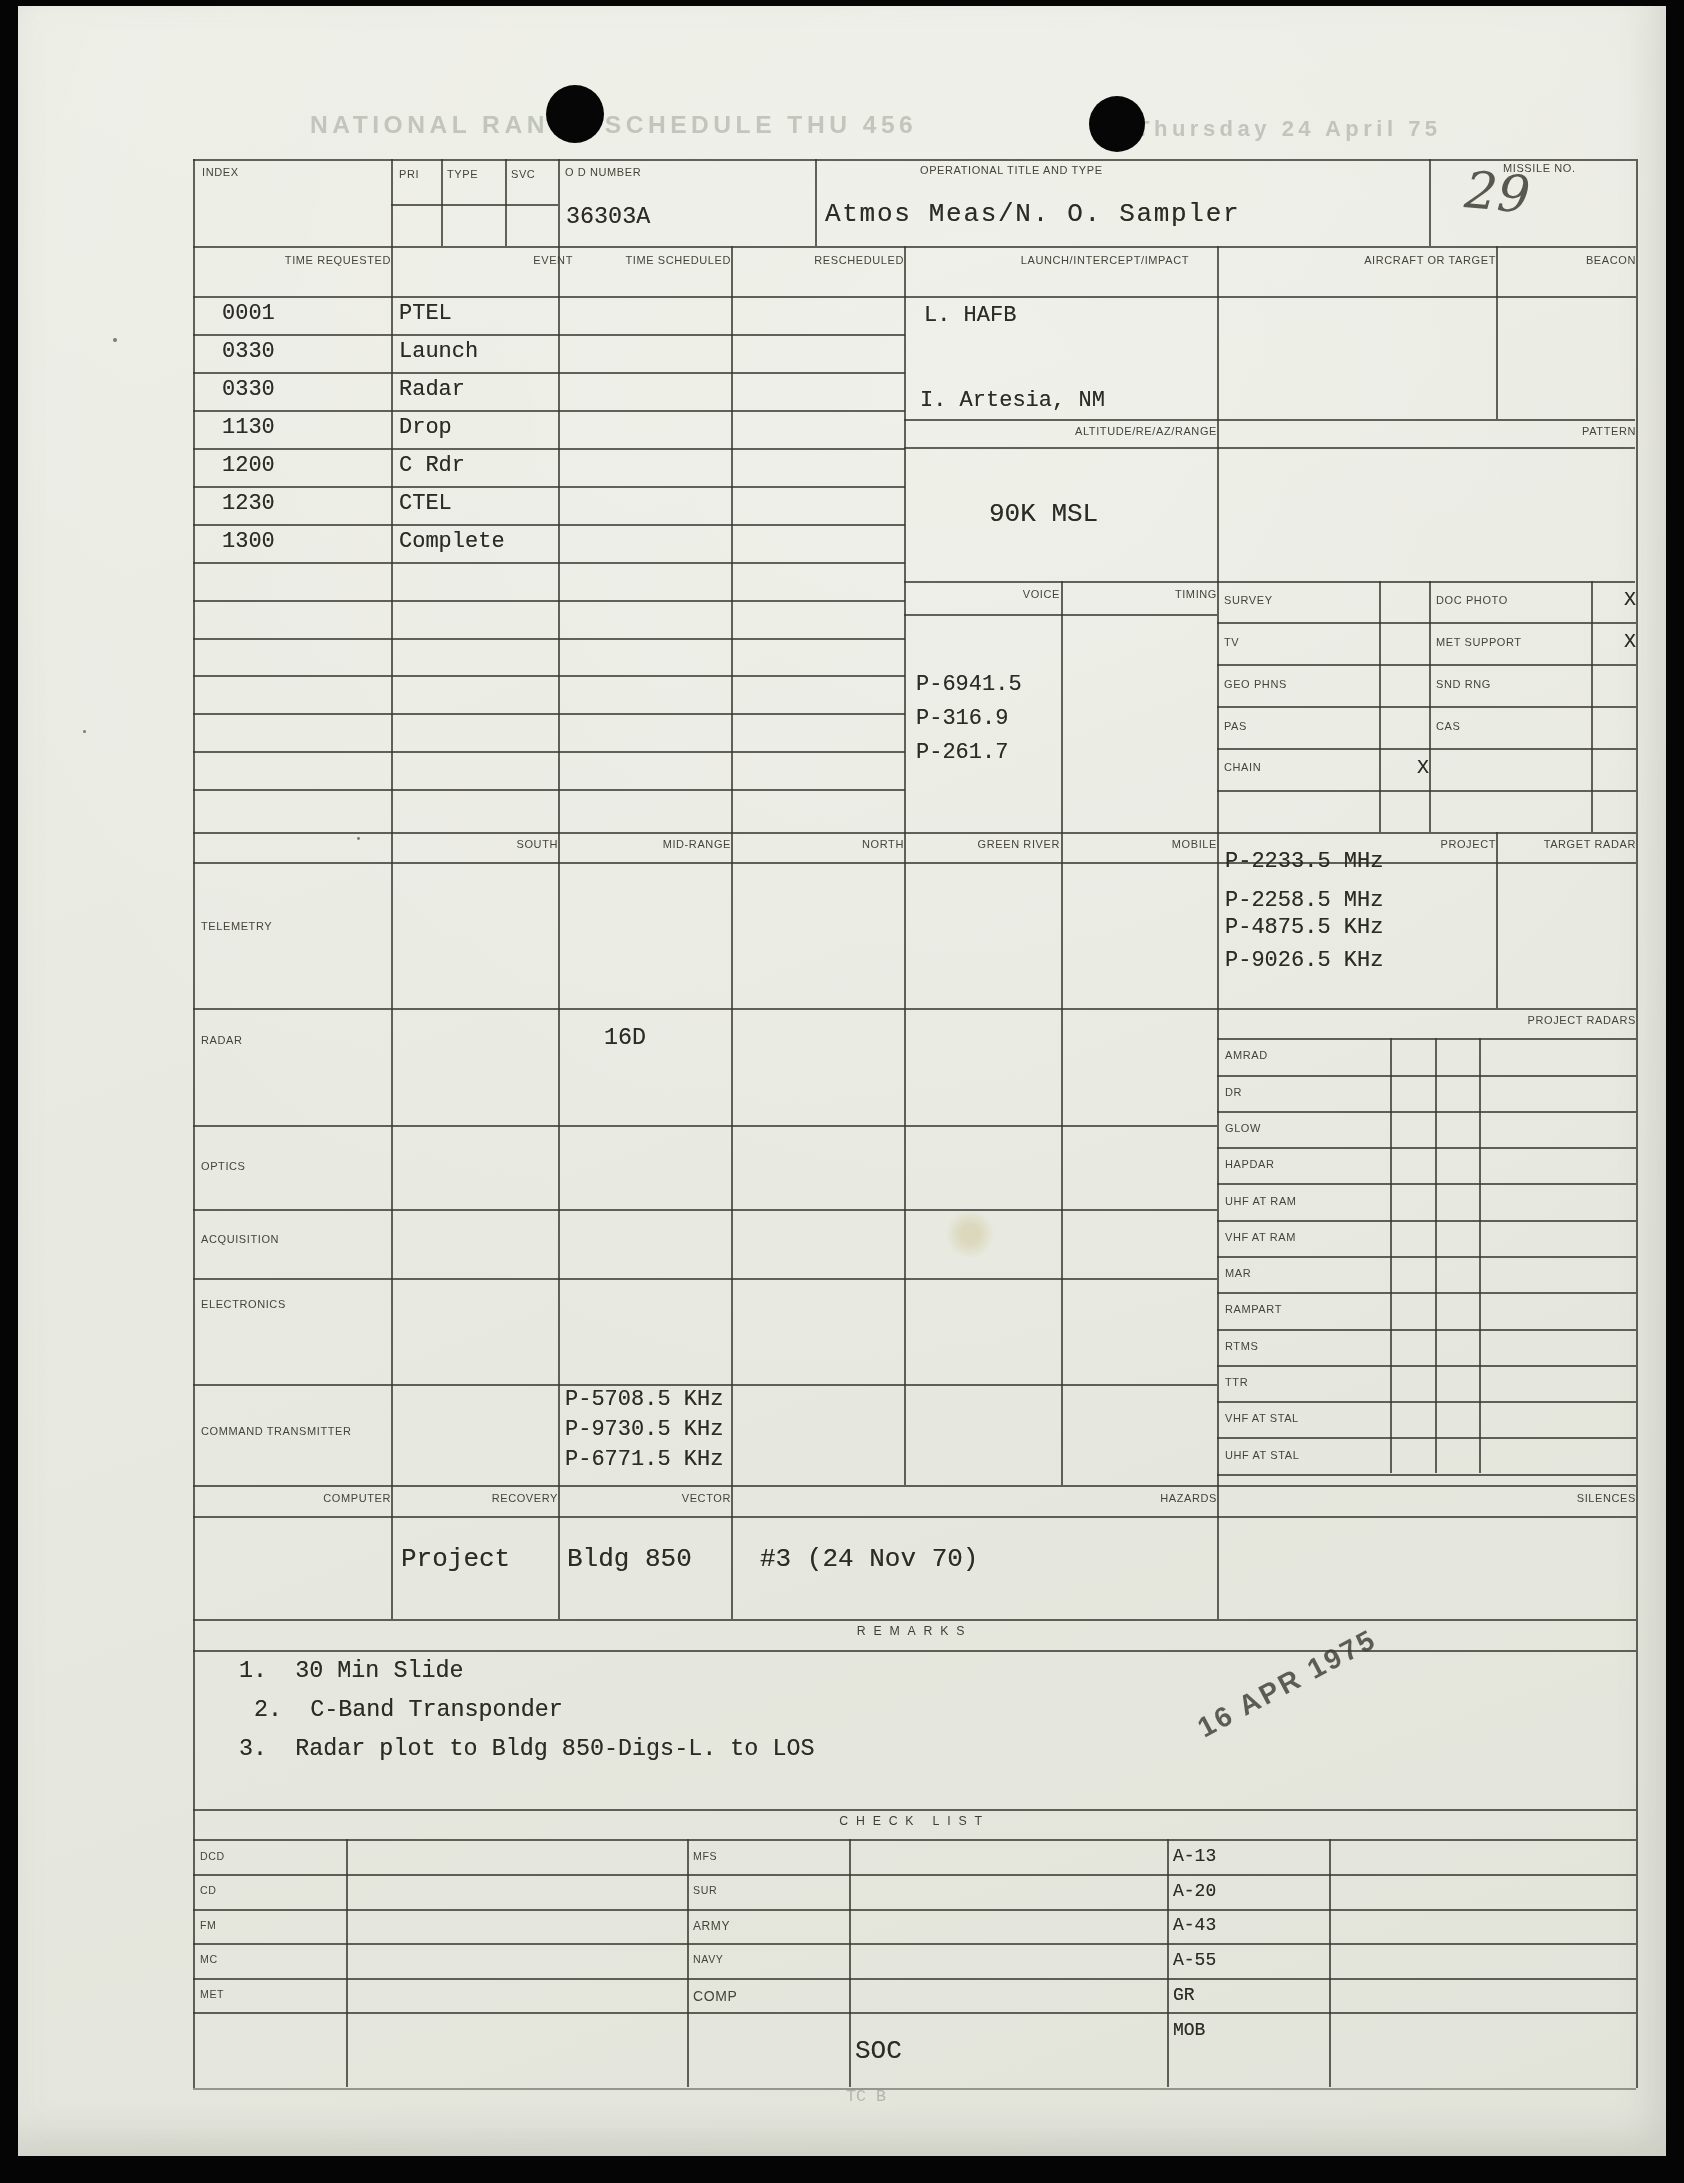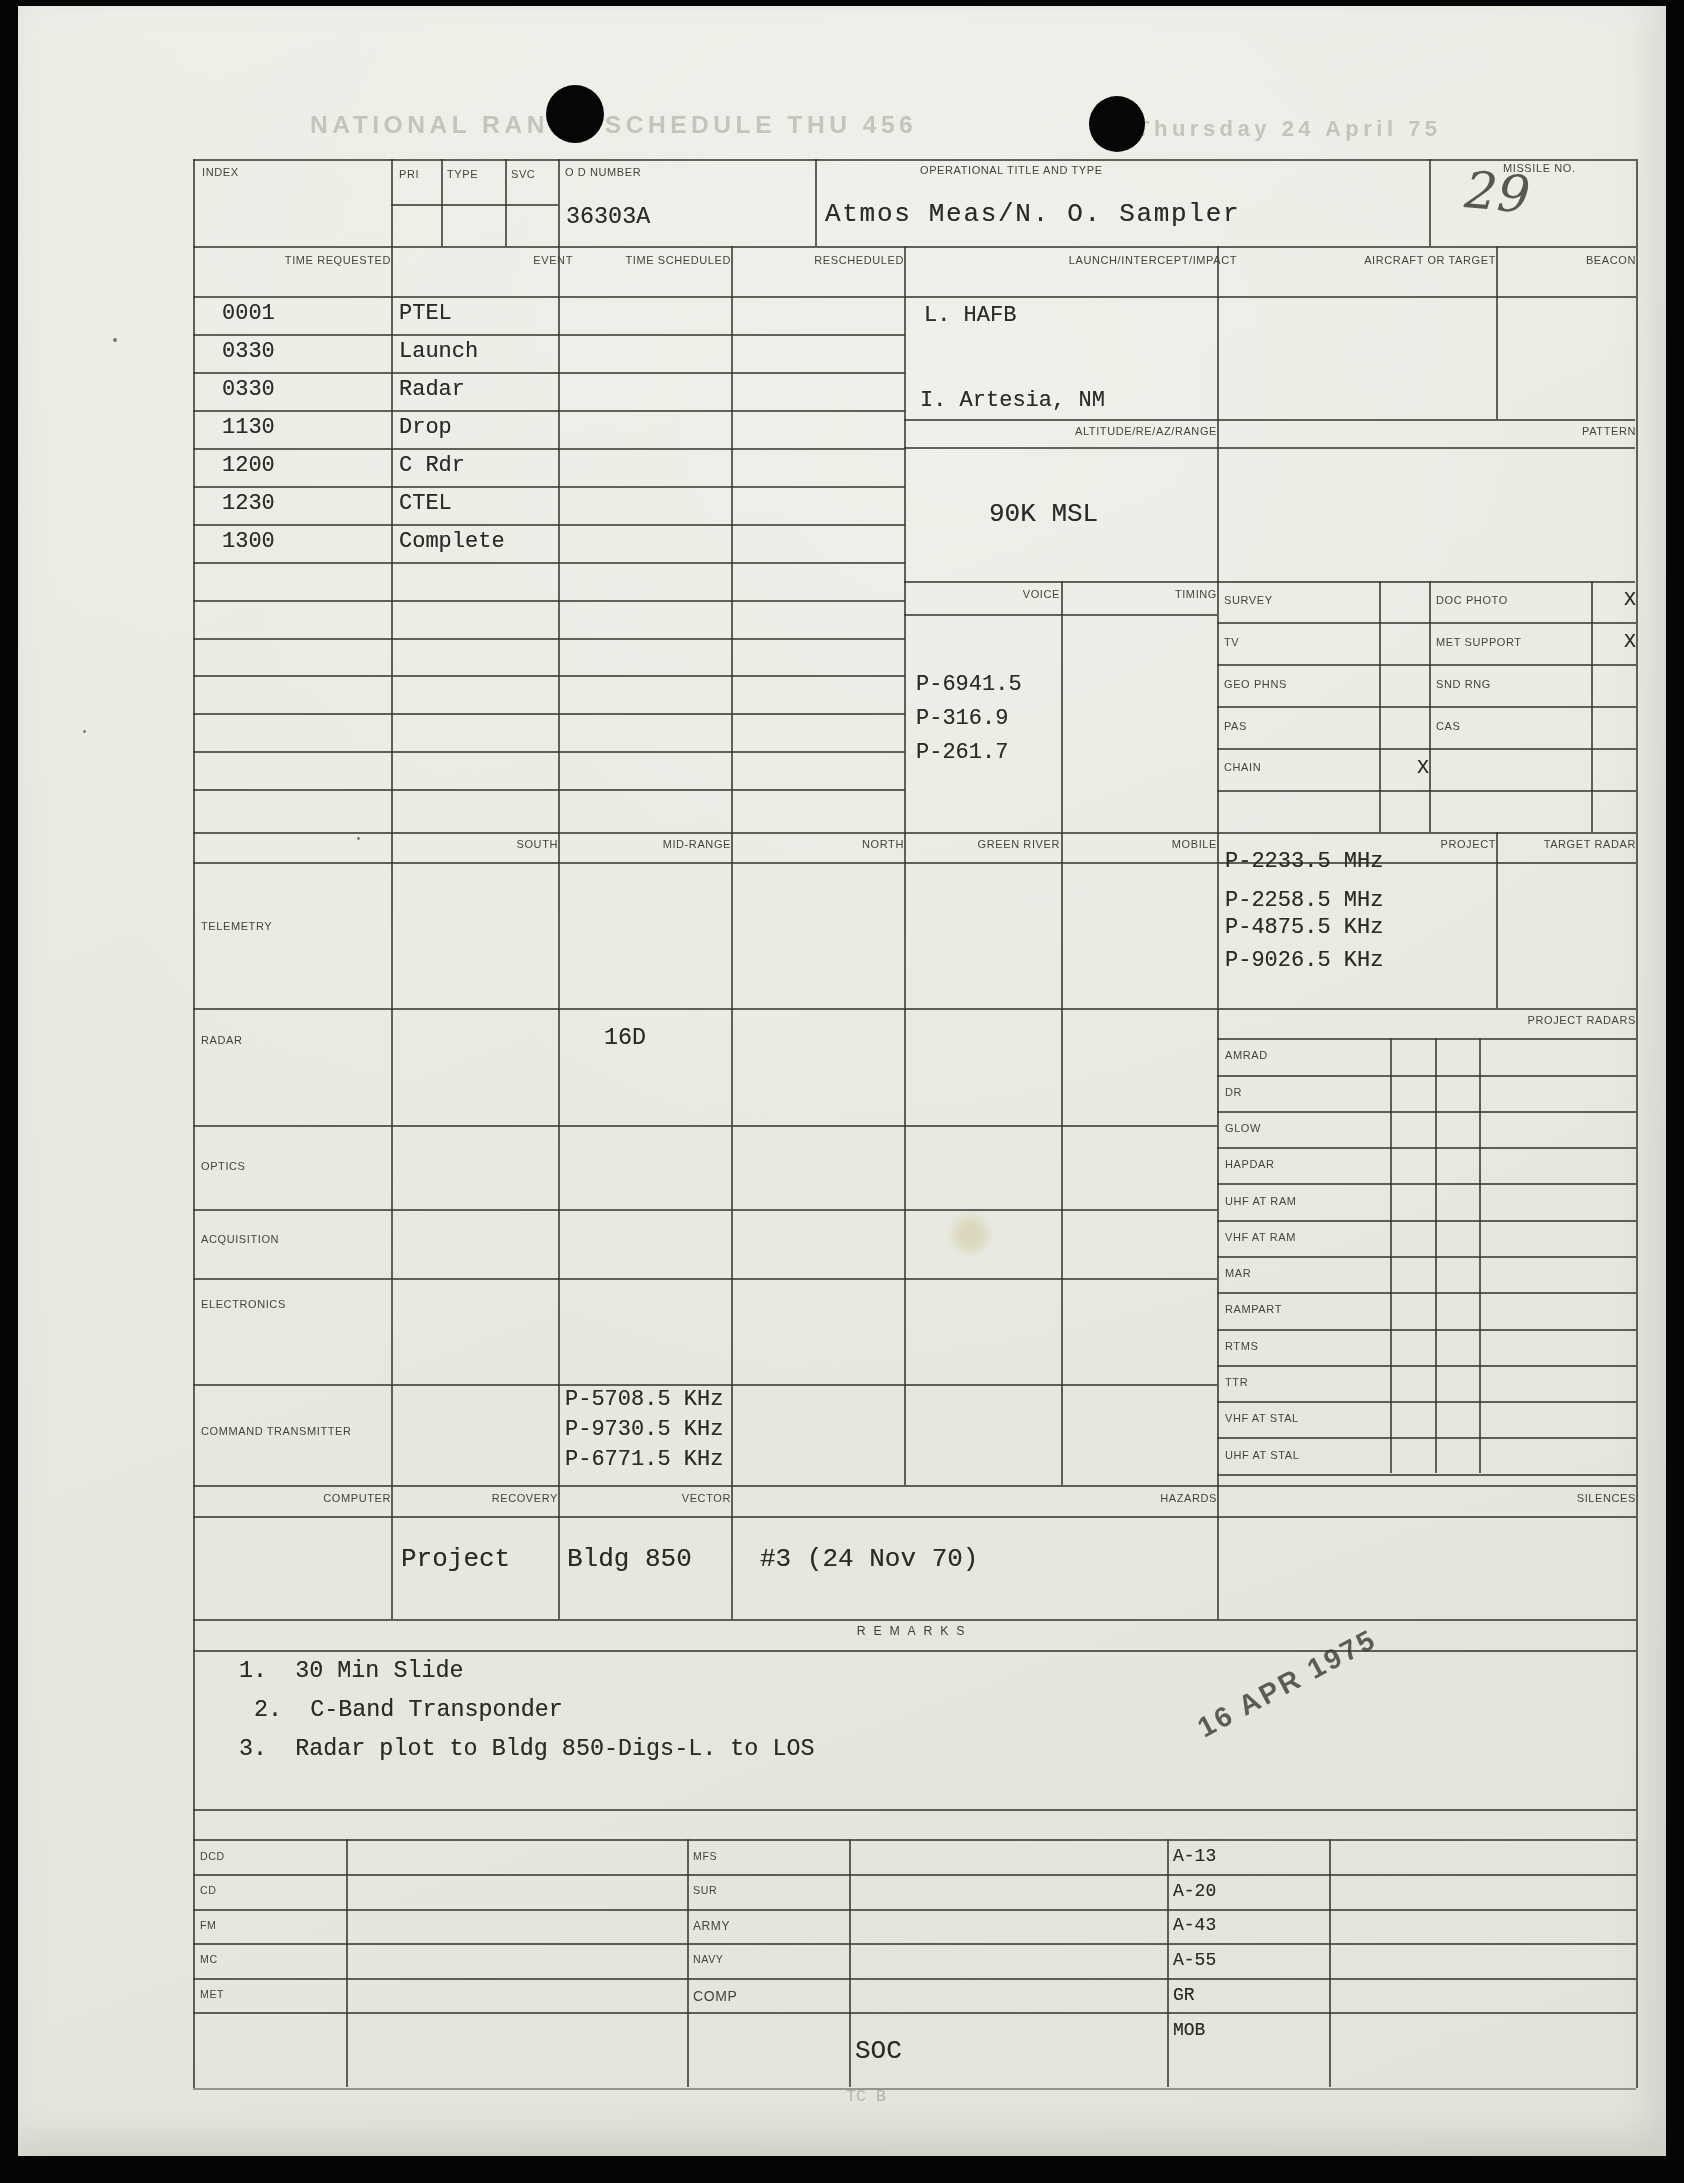--- a/index.html
+++ b/index.html
@@ -134,21 +134,21 @@
   <div class="typed t42" style="left:566px;top:205px">36303A</div>
   <div class="lbl" style="left:920px;top:164px">OPERATIONAL TITLE AND TYPE</div>
   <div class="typed t46" style="left:825px;top:201px;letter-spacing:1.7px">Atmos Meas/N. O. Sampler</div>
   <div class="lbl" style="left:1503px;top:162px">MISSILE NO.</div>
   <div class="hand" style="left:1465px;top:167px">29</div>
 
   <div class="lbl lblc" style="left:193px;top:254px;width:198px">TIME REQUESTED</div>
   <div class="lbl lblc" style="left:391px;top:254px;width:182px">EVENT</div>
   <div class="lbl lblc" style="left:558px;top:254px;width:173px">TIME SCHEDULED</div>
   <div class="lbl lblc" style="left:731px;top:254px;width:173px">RESCHEDULED</div>
-  <div class="lbl lblc" style="left:904px;top:254px;width:333px">LAUNCH/INTERCEPT/IMPACT</div>
+  <div class="lbl lblc" style="left:856px;top:254px;width:333px">LAUNCH/INTERCEPT/IMPACT</div>
   <div class="lbl lblc" style="left:1217px;top:254px;width:279px">AIRCRAFT OR TARGET</div>
   <div class="lbl lblc" style="left:1496px;top:254px;width:140px">BEACON</div>
 
   <div class="typed t40" style="left:222px;top:302px">0001</div>
   <div class="typed t40" style="left:399px;top:302px">PTEL</div>
   <div class="typed t40" style="left:222px;top:340px">0330</div>
   <div class="typed t40" style="left:399px;top:340px">Launch</div>
   <div class="typed t40" style="left:222px;top:378px">0330</div>
   <div class="typed t40" style="left:399px;top:378px">Radar</div>
   <div class="typed t40" style="left:222px;top:416px">1130</div>
@@ -232,20 +232,21 @@
   <div class="typed t46" style="left:401px;top:1546px">Project</div>
   <div class="typed t46" style="left:567px;top:1546px">Bldg 850</div>
   <div class="typed t46" style="left:760px;top:1546px">#3 (24 Nov 70)</div>
 
   <div class="sect" style="left:193px;top:1624px;width:1443px">REMARKS</div>
   <div class="typed t42" style="left:239px;top:1659px">1.  30 Min Slide</div>
   <div class="typed t42" style="left:254px;top:1698px">2.  C-Band Transponder</div>
   <div class="typed t42" style="left:239px;top:1737px">3.  Radar plot to Bldg 850-Digs-L. to LOS</div>
   <div class="stamp" style="left:1200px;top:1714px">16 APR 1975</div>
 
+  <div class="sect" style="left:193px;top:1814px;width:1443px">CHECK LIST</div>
   <div class="lbl" style="left:200px;top:1851px;font-size:10.6px">DCD</div>
   <div class="lbl" style="left:693px;top:1851px;font-size:10.6px">MFS</div>
   <div class="typed t32" style="left:1173px;top:1847px">A-13</div>
   <div class="lbl" style="left:200px;top:1885px;font-size:10.6px">CD</div>
   <div class="lbl" style="left:693px;top:1885px;font-size:10.6px">SUR</div>
   <div class="typed t32" style="left:1173px;top:1882px">A-20</div>
   <div class="lbl" style="left:200px;top:1920px;font-size:10.6px">FM</div>
   <div class="lbl" style="left:693px;top:1920px;font-size:12px">ARMY</div>
   <div class="typed t32" style="left:1173px;top:1916px">A-43</div>
   <div class="lbl" style="left:200px;top:1954px;font-size:10.6px">MC</div>

